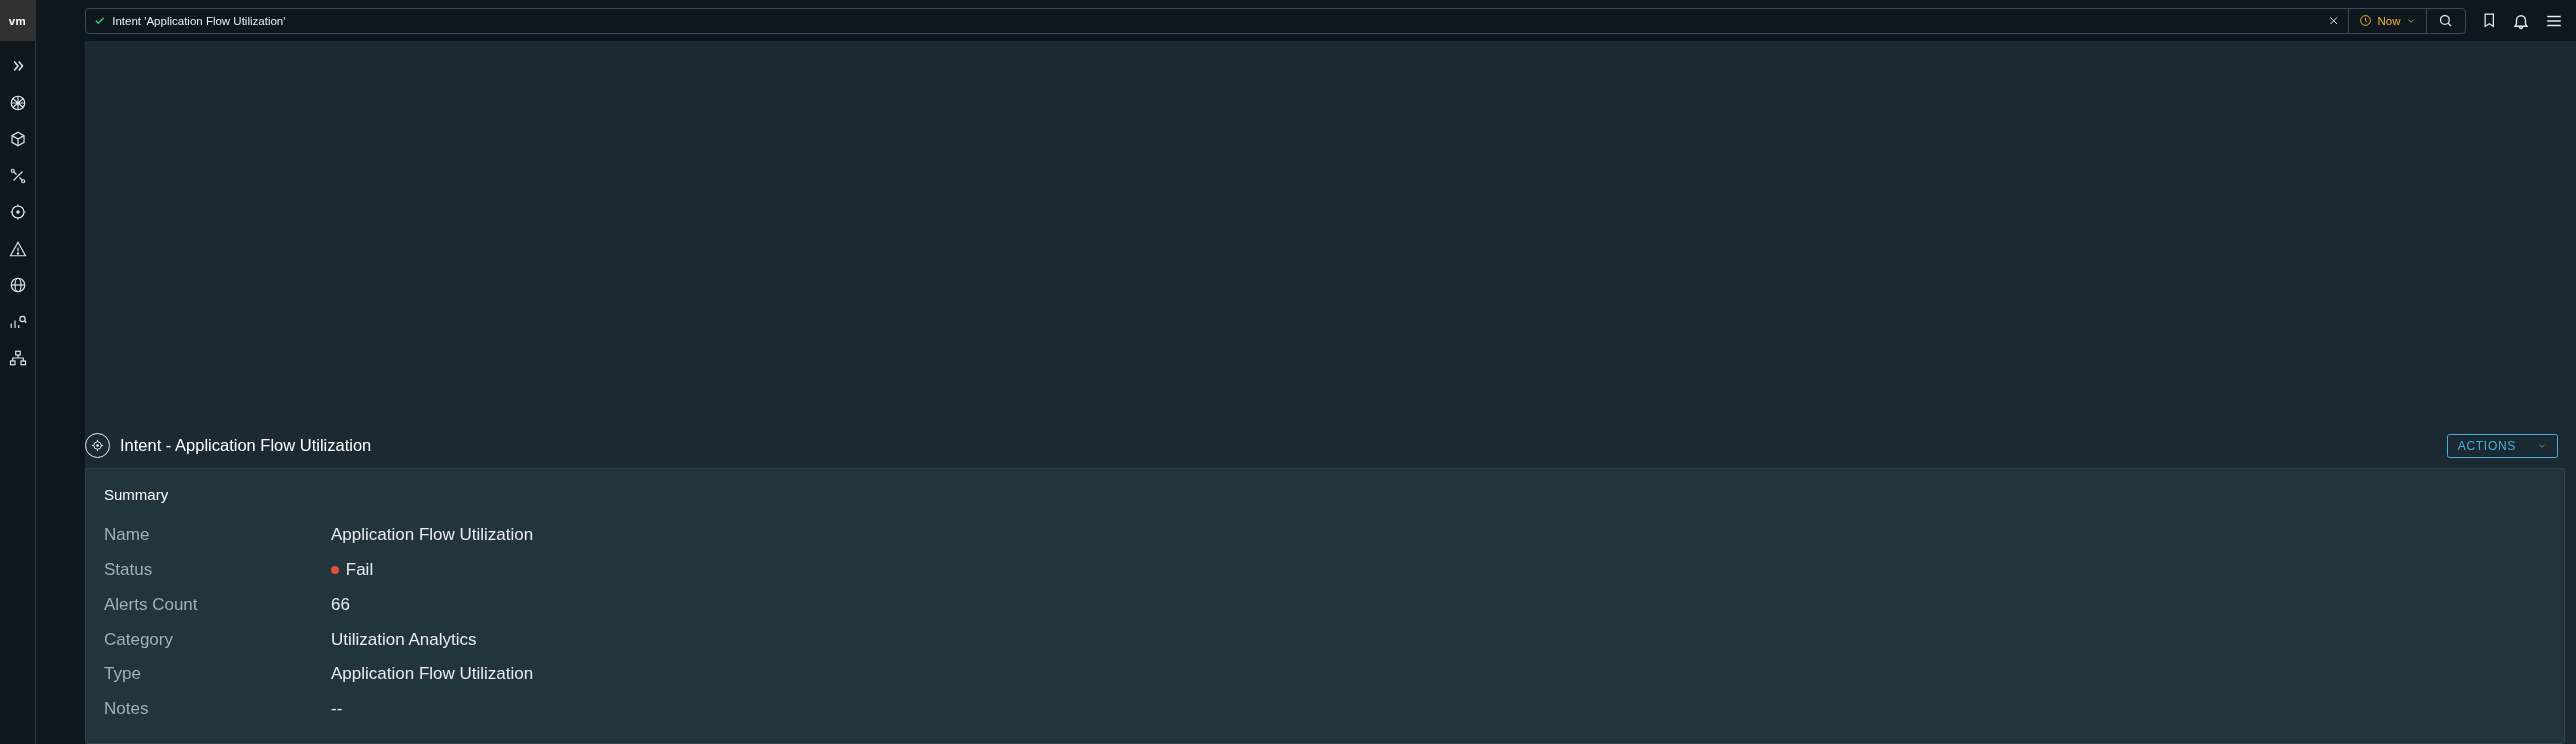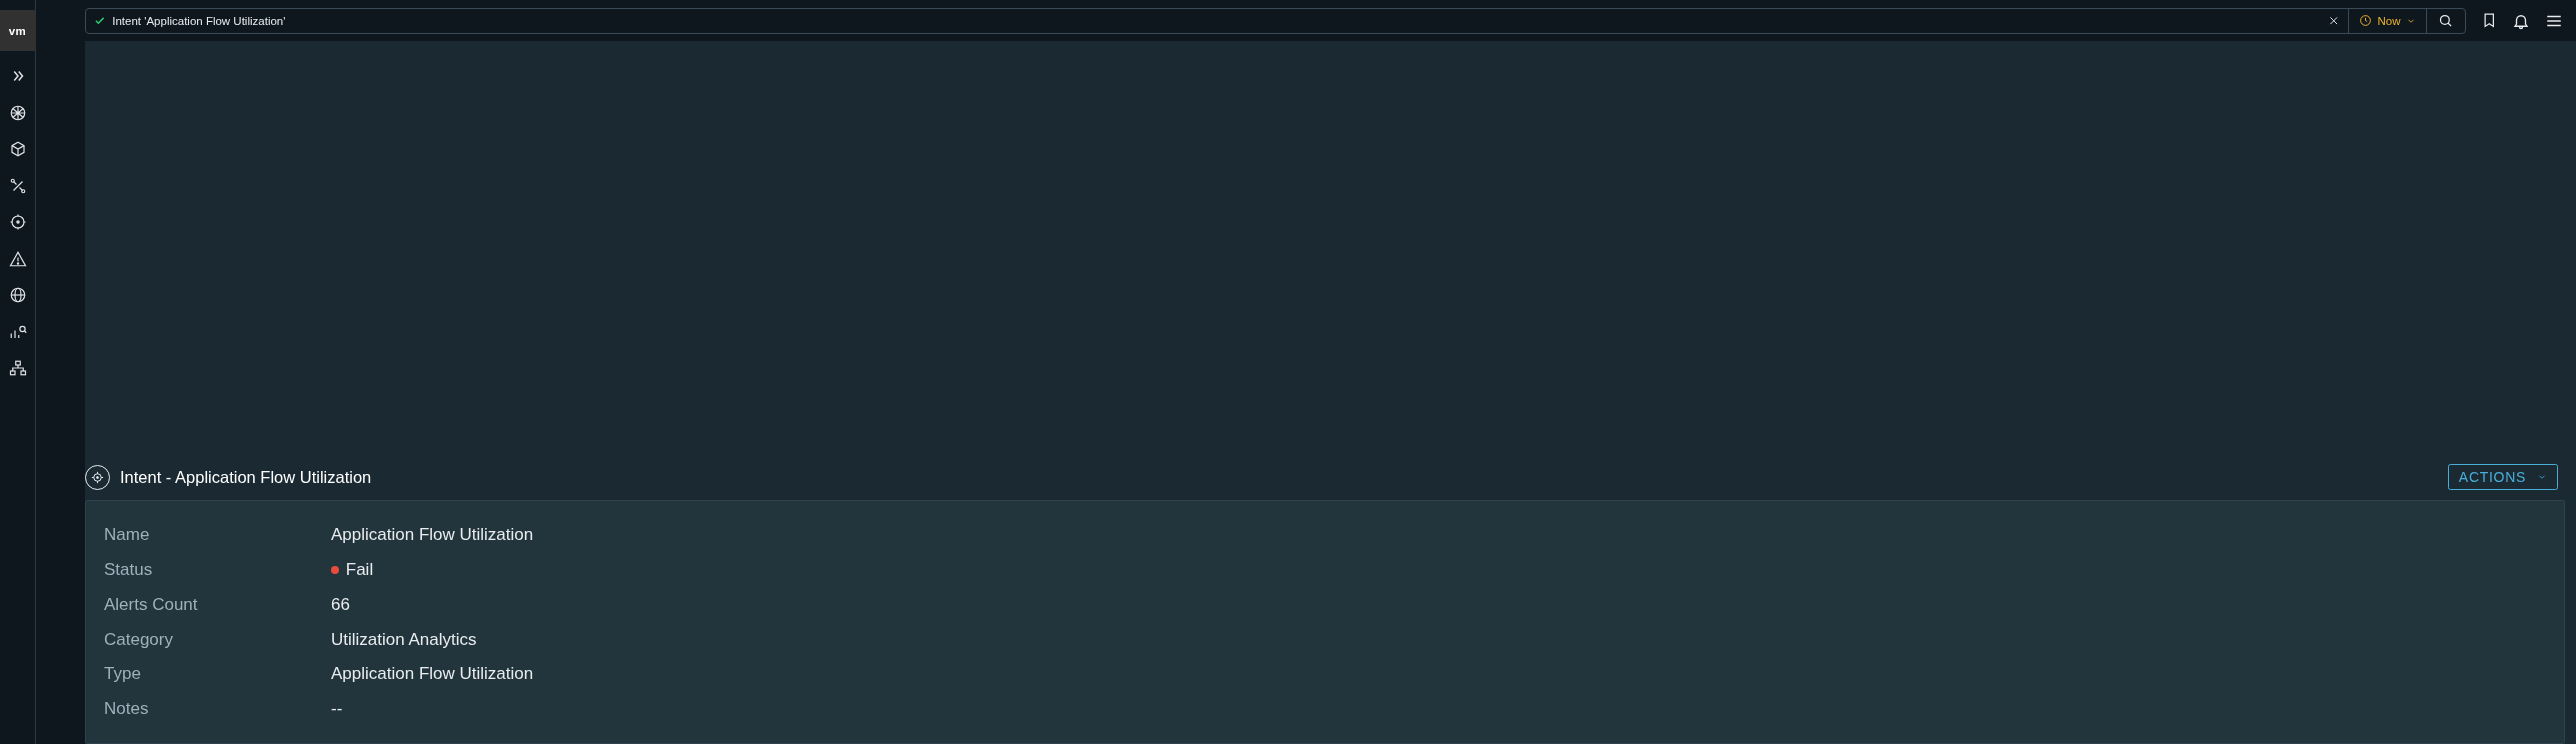--- a/index.html
+++ b/index.html
@@ -16,21 +16,21 @@
     height: 100%;
   }
   
   .left-rail {
     width: 36px;
     background: #0f171e;
     border-right: 0.8px solid #2a3a46;
     display: flex;
     flex-direction: column;
     align-items: center;
-    padding-top: 10px;
+    padding-top: 0px;
     flex-shrink: 0;
   }
   .brand {
     width: 36px;
     height: 41px;
     background: #313131;
     display: flex;
     align-items: center;
     justify-content: center;
     color: #fff;
@@ -158,27 +158,27 @@
   }
   .page-title {
     font-size: 16.5px;
     font-weight: 500;
     color: #fff;
   }
   .actions-btn {
     border: 0.8px solid #49afd9;
     color: #49afd9;
     background: transparent;
-    font-size: 14px;
+    font-size: 12px;
     letter-spacing: 0.7px;
     padding: 4.1px 10px;
     border-radius: 2.5px;
     display: flex;
     align-items: center;
-    gap: 11px;
+    gap: 21px;
     cursor: pointer;
     font-family: inherit;
   }
   .card {
     margin: 0 11.5px 0 0;
     border: 0.8px solid #2f4250;
     border-radius: 1.6px;
     background: #22343c;
     padding: 16.5px 18px;
     flex-shrink: 0;
@@ -365,20 +365,21 @@
         </div>
         <button class="actions-btn">
           <span>ACTIONS</span>
           <svg width="10" height="10" viewBox="0 0 24 24" fill="none" stroke="currentColor" stroke-width="2">
               <path d="M6 9l6 6 6-6"></path>
             </svg>
         </button>
       </div>
 
       <div class="card">
+        <div class="card-title">Summary</div>
 
         <div class="kv-row">
           <div class="kv-label">Name</div>
           <div class="kv-value">Application Flow Utilization</div>
         </div>
 
 
         <div class="kv-row">
           <div class="kv-label">Status</div>
           <div class="kv-value">

